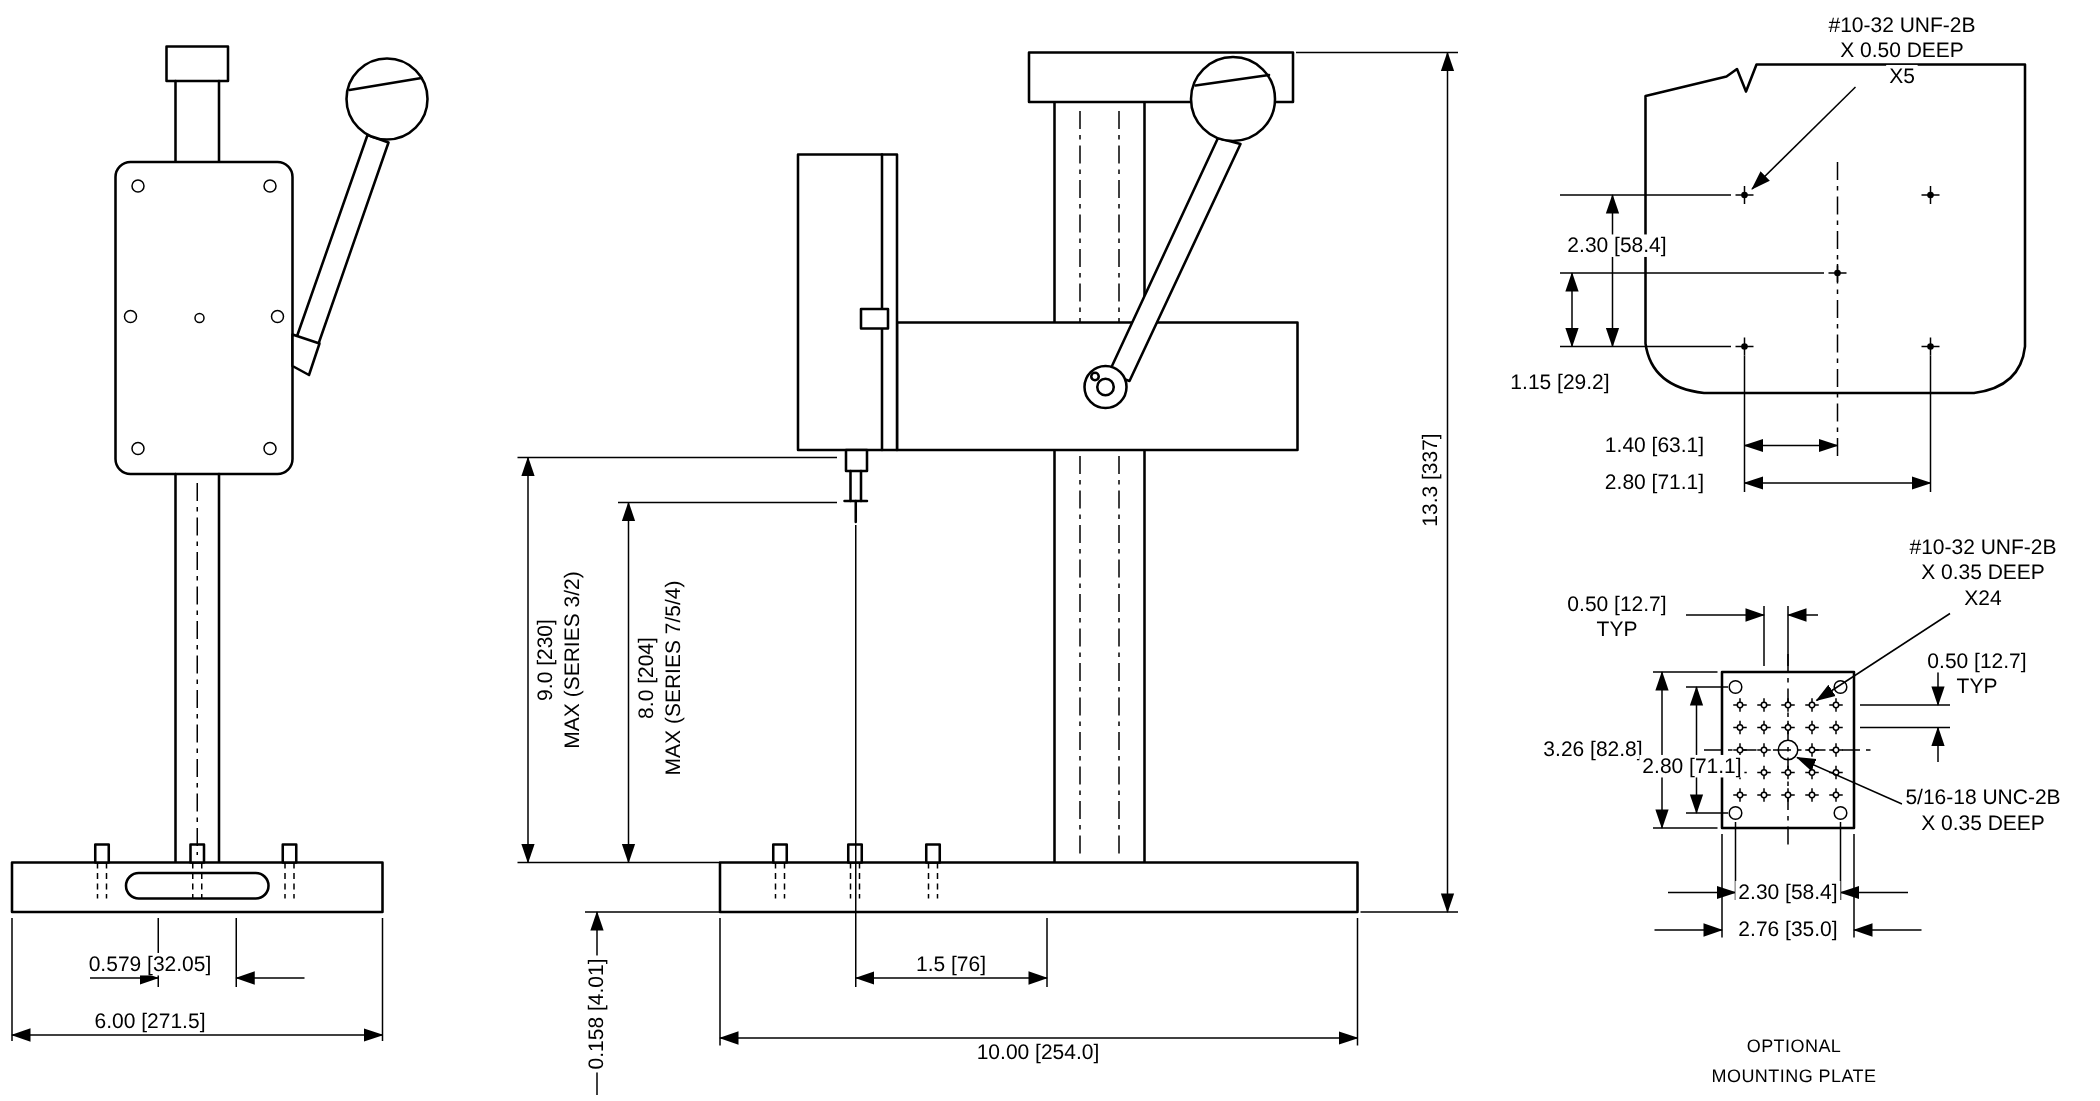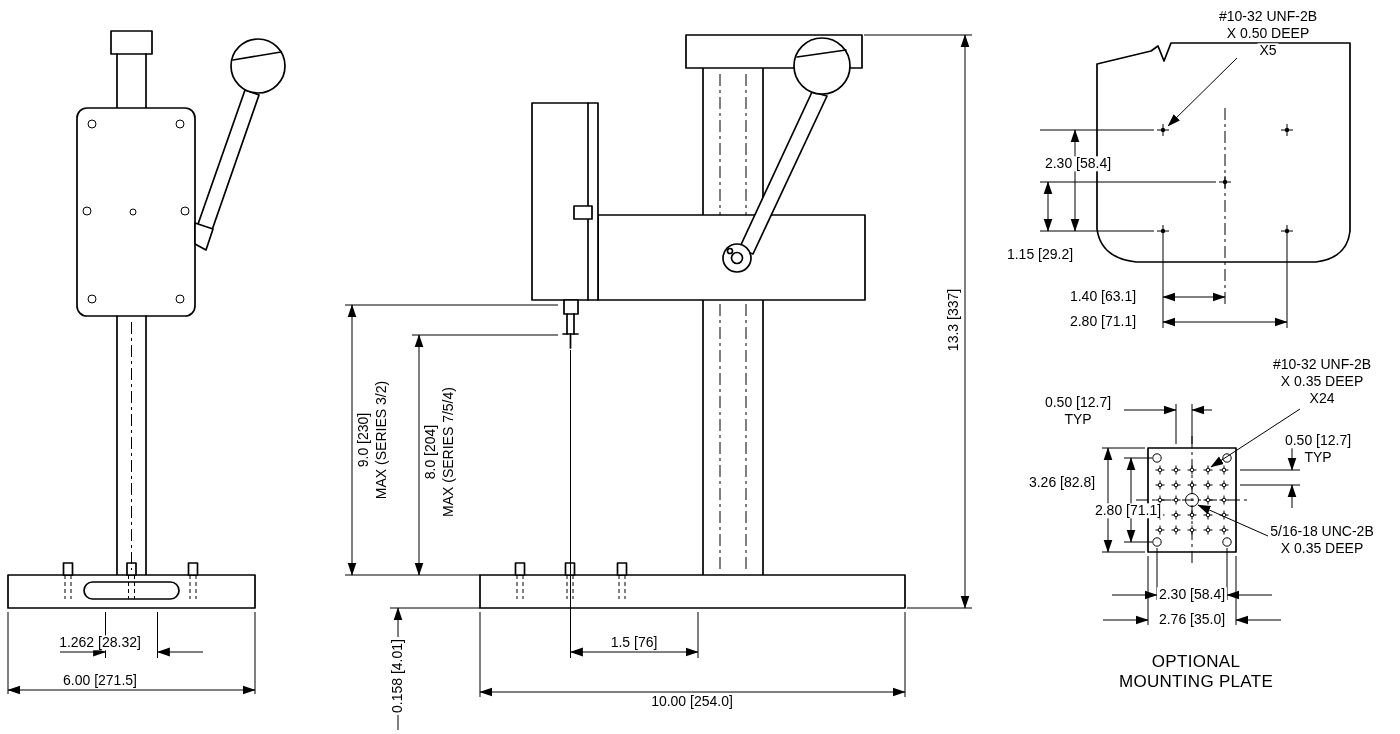--- a/index.html
+++ b/index.html
@@ -6,21 +6,21 @@
   #stage{position:relative;width:1400px;height:734px;background:#fff;overflow:hidden;
          font-family:"Liberation Sans",sans-serif;color:#000;}
   #draw{position:absolute;left:0;top:0;}
   .obj{stroke:#000;stroke-width:1.7;fill:none;stroke-linejoin:round;stroke-linecap:round;}
   .thin{stroke:#000;stroke-width:1;fill:none;}
   .cl{stroke-dasharray:12 4 3 4;}
   .hid{stroke-dasharray:4 3;}
   .lbl{position:absolute;transform:translate(-50%,-50%);font-size:14px;line-height:1.1;
        white-space:nowrap;background:#fff;padding:0 2px;color:#000;}
   .rot{transform:translate(-50%,-50%) rotate(-90deg);}
-  .title-lbl{font-size:17px;letter-spacing:.3px;}
+  .title-lbl{font-size:12px;letter-spacing:.3px;margin-top:36px;}
 </style>
 </head>
 <body>
 
 <div id="stage">
 
 <svg id="draw" width="1400" height="734" viewBox="0 0 1400 734">
   <defs>
     <marker id="ah" viewBox="0 0 10 10" refX="9.5" refY="5" markerWidth="13" markerHeight="13" orient="auto-start-reverse">
       <path d="M0,1.6 L10,5 L0,8.4 Z" fill="#000"></path>
@@ -234,21 +234,21 @@
       <line x1="1272" y1="595" x2="1227" y2="595" marker-end="url(#ah)"></line>
       <line x1="1148" y1="556" x2="1148" y2="625"></line>
       <line x1="1236" y1="556" x2="1236" y2="625"></line>
       <line x1="1103" y1="620" x2="1148" y2="620" marker-end="url(#ah)"></line>
       <line x1="1281" y1="620" x2="1236" y2="620" marker-end="url(#ah)"></line>
     </g>
   </g>
 </svg>
 
 <div>
-  <div class="lbl" style="left:100px;top:643px">1.262 [28.32]</div>
+  <div class="lbl" style="left:100px;top:643px">0.579 [32.05]</div>
   <div class="lbl" style="left:100px;top:681px">6.00 [271.5]</div>
 
   <div class="lbl rot" style="left:364px;top:440px">9.0 [230]</div>
   <div class="lbl rot" style="left:382px;top:440px">MAX (SERIES 3/2)</div>
   <div class="lbl rot" style="left:431px;top:452px">8.0 [204]</div>
   <div class="lbl rot" style="left:449px;top:452px">MAX (SERIES 7/5/4)</div>
   <div class="lbl rot" style="left:954px;top:320px">13.3 [337]</div>
   <div class="lbl" style="left:634px;top:643px">1.5 [76]</div>
   <div class="lbl" style="left:692px;top:702px">10.00 [254.0]</div>
   <div class="lbl rot" style="left:398px;top:676px">0.158 [4.01]</div>
@@ -261,21 +261,21 @@
   <div class="lbl" style="left:1103px;top:297px">1.40 [63.1]</div>
   <div class="lbl" style="left:1103px;top:322px">2.80 [71.1]</div>
 
   <div class="lbl" style="left:1322px;top:365px">#10-32 UNF-2B</div>
   <div class="lbl" style="left:1322px;top:382px">X 0.35 DEEP</div>
   <div class="lbl" style="left:1322px;top:399px">X24</div>
   <div class="lbl" style="left:1078px;top:403px">0.50 [12.7]</div>
   <div class="lbl" style="left:1078px;top:420px">TYP</div>
   <div class="lbl" style="left:1318px;top:441px">0.50 [12.7]</div>
   <div class="lbl" style="left:1318px;top:458px">TYP</div>
-  <div class="lbl" style="left:1062px;top:483px">3.26 [82.8]</div>
+  <div class="lbl" style="left:1062px;top:500px">3.26 [82.8]</div>
   <div class="lbl" style="left:1128px;top:511px">2.80 [71.1]</div>
   <div class="lbl" style="left:1322px;top:532px">5/16-18 UNC-2B</div>
   <div class="lbl" style="left:1322px;top:549px">X 0.35 DEEP</div>
   <div class="lbl" style="left:1192px;top:595px">2.30 [58.4]</div>
   <div class="lbl" style="left:1192px;top:620px">2.76 [35.0]</div>
   <div class="lbl title-lbl" style="left:1196px;top:662px">OPTIONAL</div>
   <div class="lbl title-lbl" style="left:1196px;top:682px">MOUNTING PLATE</div>
 </div>
 
 </div>

